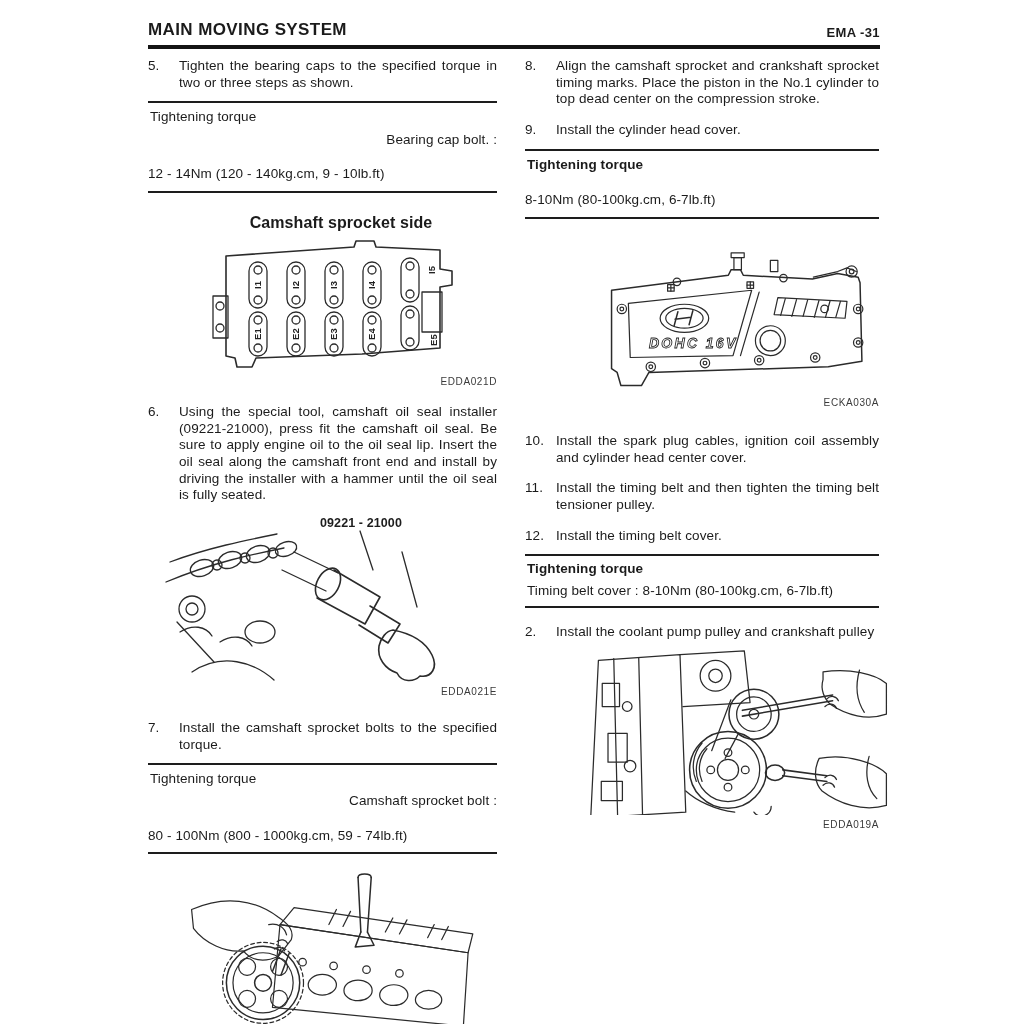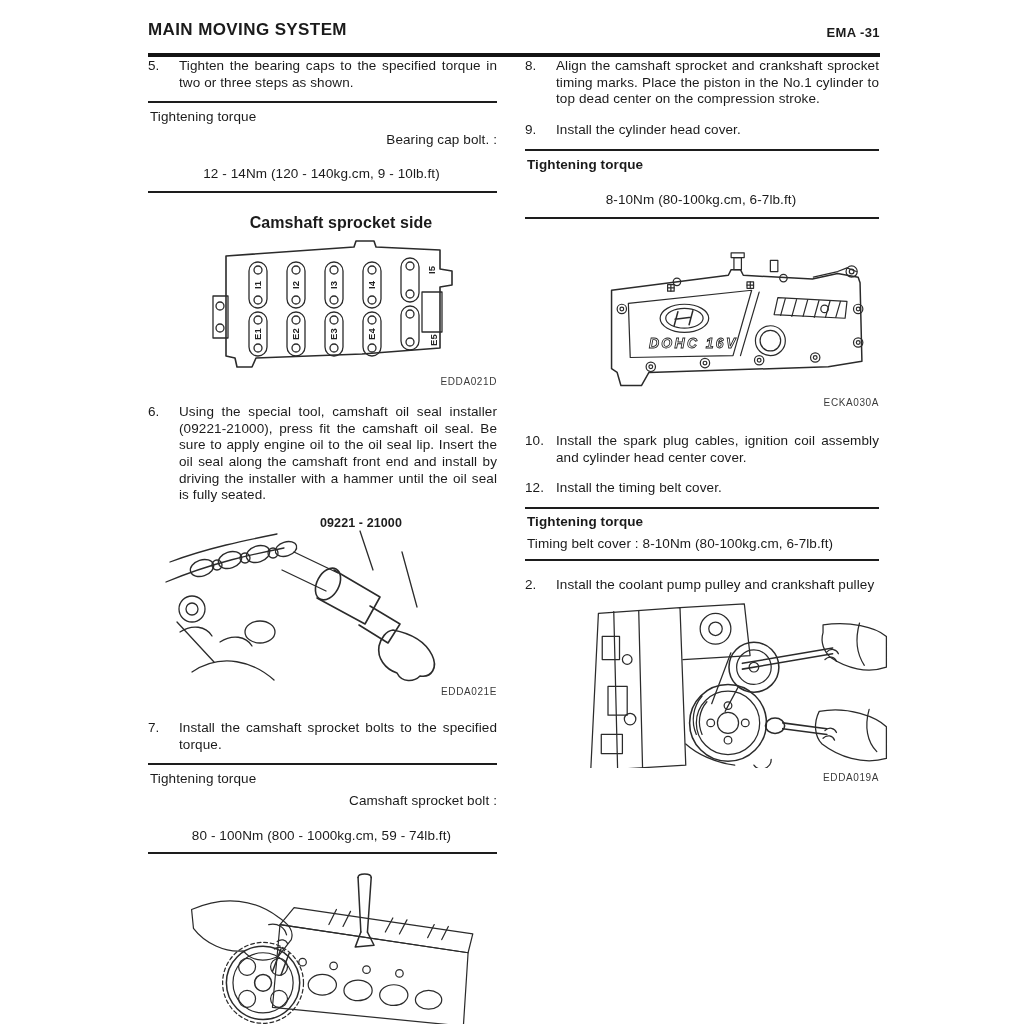--- a/index.html
+++ b/index.html
@@ -4,40 +4,40 @@
 <style>
   html,body{margin:0;padding:0;background:#e8e8e8;}
   .page{
     position:relative;width:1024px;height:1024px;background:#ffffff;
     font-family:"Liberation Sans", sans-serif;color:#1b1b1b;overflow:hidden;
   }
   
   .hdr{
     position:absolute;left:148px;right:144px;top:20px;
     display:flex;justify-content:space-between;align-items:flex-end;
-    border-bottom:4px solid #141414;padding-bottom:13px;
+    border-bottom:4px solid #141414;padding-bottom:5px;
   }
   .hdr .title{font-size:17px;font-weight:bold;letter-spacing:.4px;}
   .hdr .pageref{font-size:13px;font-weight:bold;letter-spacing:.4px;}
 
   .col{position:absolute;top:58px;font-size:13.5px;line-height:16.6px;letter-spacing:.1px;}
   .col-left{left:148px;width:349px;}
   .col-right{left:525px;width:354px;}
 
   .step{display:flex;margin:0 0 14px 0;}
   .step .num{width:31px;flex:none;}
   .step .txt{flex:1;text-align:justify;}
   .step .txt.nowrap{white-space:nowrap;text-align:left;}
 
   .tqbox{border-top:2px solid #1d1d1d;border-bottom:2px solid #1d1d1d;
          padding:6px 0 8px 0;margin:0 0 0 0;}
   .tqbox .tq-title{margin:0 0 6px 2px;}
   .tqbox.bold-title .tq-title{font-weight:bold;}
   .tqbox .tq-item{margin:0 0 6px 2px;text-align:right;}
-  .tqbox .tq-value{text-align:center;padding-right:2px;margin-top:18px;}
+  .tqbox .tq-value{text-align:left;padding-right:2px;margin-top:18px;}
   .tqbox .tq-line{margin:0 0 0 2px;white-space:nowrap;}
 
   .figure{margin:0;}
   .fig-caption{font-weight:bold;font-size:16px;text-align:center;margin:0 0 4px 0;}
   .fig-code{font-size:10px;color:#3a3a3a;text-align:right;letter-spacing:.6px;margin-top:2px;}
   svg{display:block;}
   .ln{fill:none;stroke:#2b2b2b;stroke-width:1.3;stroke-linejoin:round;stroke-linecap:round;}
   .ln2{fill:none;stroke:#2b2b2b;stroke-width:1.6;stroke-linejoin:round;stroke-linecap:round;}
   .caplabel{font-size:9.5px;font-weight:bold;fill:#222;}
 </style>
@@ -291,20 +291,24 @@
         </g>
       </svg>
       <div class="fig-code">ECKA030A</div>
     </div>
 
     <div class="step" style="margin-top:22px;">
       <div class="num">10.</div>
       <div class="txt">Install the spark plug cables, ignition coil assembly and cylinder head center cover.</div>
     </div>
 
+    <div class="step">
+      <div class="num">11.</div>
+      <div class="txt">Install the timing belt and then tighten the timing belt tensioner pulley.</div>
+    </div>
 
     <div class="step" style="margin-bottom:10px;">
       <div class="num">12.</div>
       <div class="txt nowrap">Install the timing belt cover.</div>
     </div>
 
     <div class="tqbox bold-title" style="padding:5px 0 7px 0;">
       <div class="tq-title" style="margin-bottom:5px;">Tightening torque</div>
       <div class="tq-line">Timing belt cover : 8-10Nm (80-100kg.cm, 6-7lb.ft)</div>
     </div>

